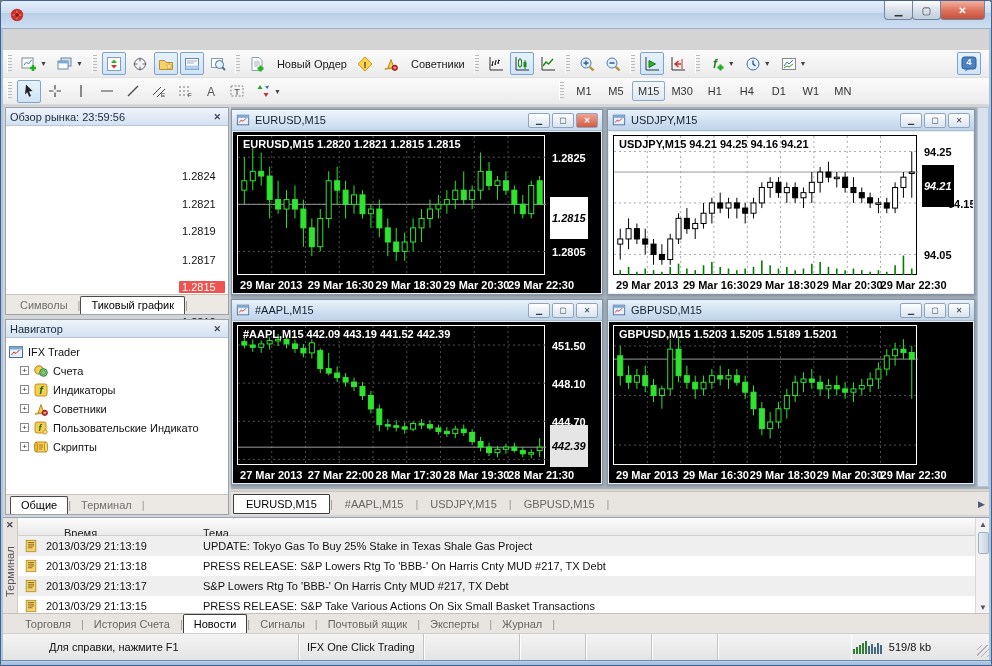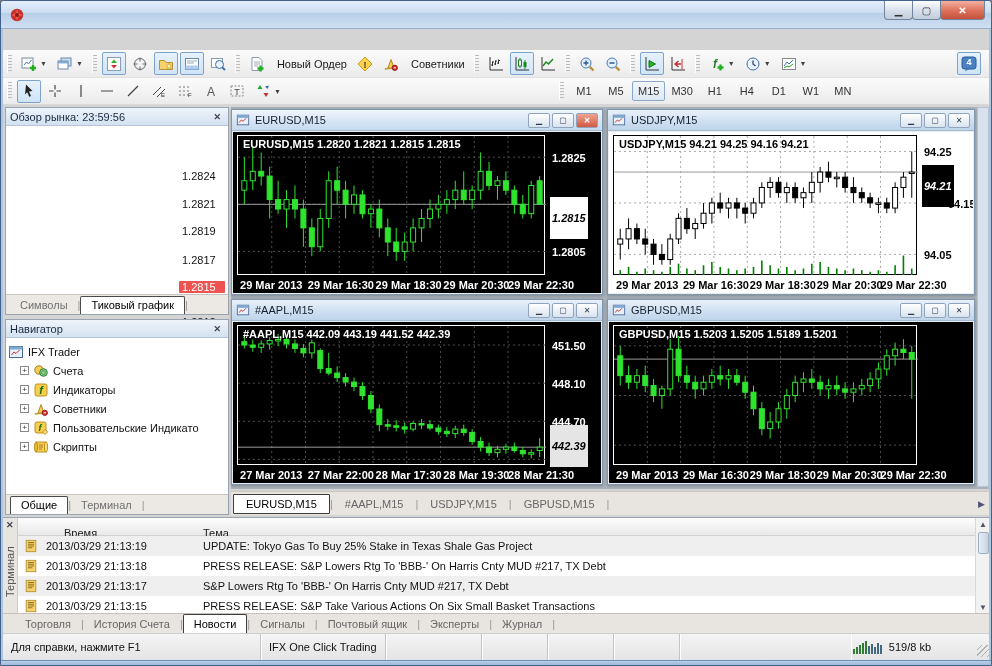--- a/index.html
+++ b/index.html
@@ -100,21 +100,21 @@
   .trow .ttopic { position:absolute; left:185px; color:#111; white-space:nowrap; }
   .term-scroll { position:absolute; right:0; top:0; width:16px; height:96px; background:#f2f2f2; border-left:1px solid #d8d8d8; }
   .tarrow { position:absolute; left:3px; font-size:8px; color:#556; }
   .tthumb { position:absolute; left:2px; top:14px; width:11px; height:22px; background:linear-gradient(90deg,#e8edf3,#c9d4e2); border:1px solid #9fb0c4; border-radius:2px; }
 
   .bottomtabs { position:absolute; left:2px; top:612px; width:988px; height:20px; background:#e8e5e0; border-top:1px solid #c6c2bb; display:flex; align-items:flex-end; padding-left:12px; }
   .btab { padding:3px 10px; color:#666; }
   .btab.active { background:#fff; border:1px solid #3c3c3c; border-bottom:none; color:#000; font-weight:normal; border-radius:2px 2px 0 0; }
   .btab-sep { color:#999; padding-bottom:3px; }
 
-  .statusbar { position:absolute; left:2px; top:632px; width:988px; height:27px; background:linear-gradient(#f4f4f4,#e4e4e4); border-top:1px solid #cfcfcf; display:flex; align-items:center; }
+  .statusbar { position:absolute; left:2px; top:632px; width:988px; height:27px; background:linear-gradient(#f4f4f4,#e4e4e4); border-top:1px solid #cfcfcf; display:flex; align-items:center;padding-left:38px; }
   .scell { height:100%; display:flex; align-items:center; padding:0 8px; border-right:1px solid #c4c4c4; box-shadow:1px 0 0 #fff; color:#111; white-space:nowrap; }
   .scell.empty { padding:0; }
   .sgrip { position:absolute; right:2px; bottom:3px; width:12px; height:12px;
     background:repeating-linear-gradient(135deg,transparent 0 3px,#b0b0b0 3px 4px); }
   .traffic-ico { margin:0 6px 0 2px; }
   .bottomframe { position:absolute; left:0; top:659px; width:992px; height:7px; background:linear-gradient(#b9cfe8,#8fafd2); border-top:1px solid #6e8fb4; border-radius:0 0 2px 2px; }
   .sideframe { position:absolute; top:28px; width:2px; height:631px; background:#aec5e0; }
 
   svg { display:block; }
 </style>

